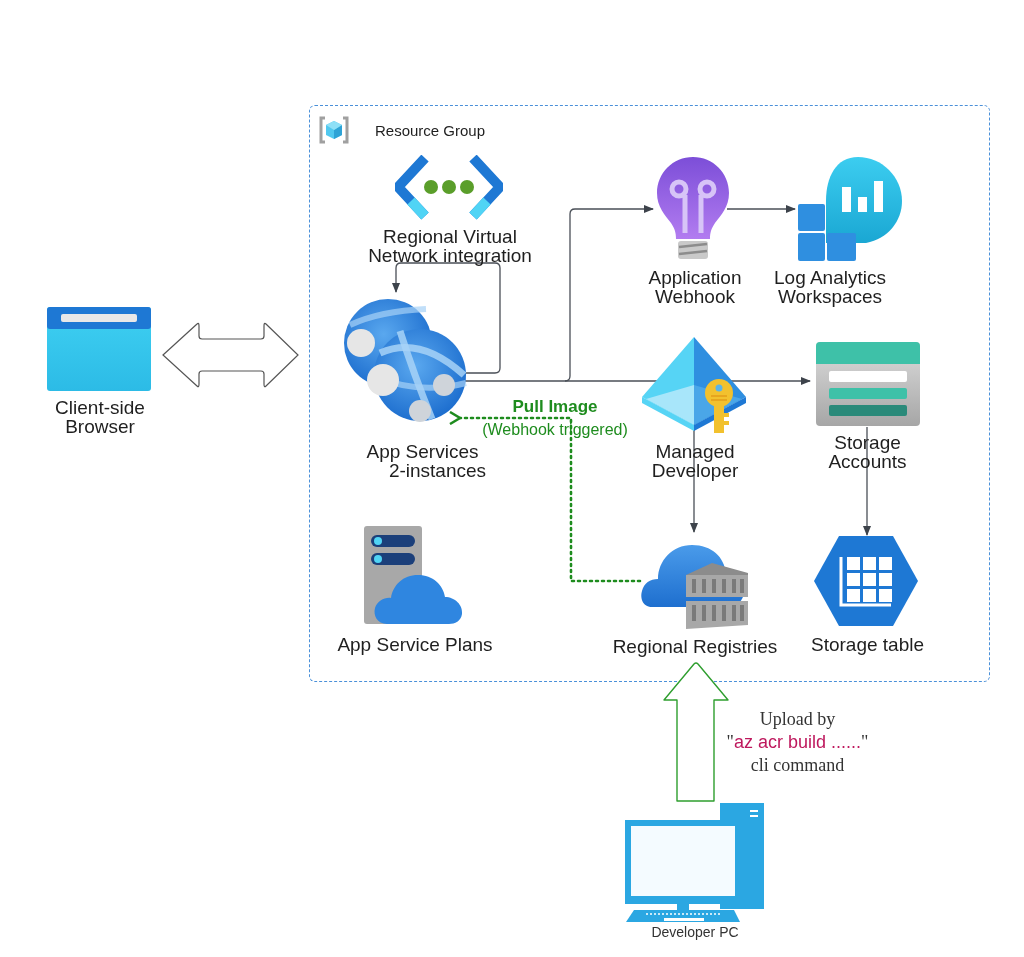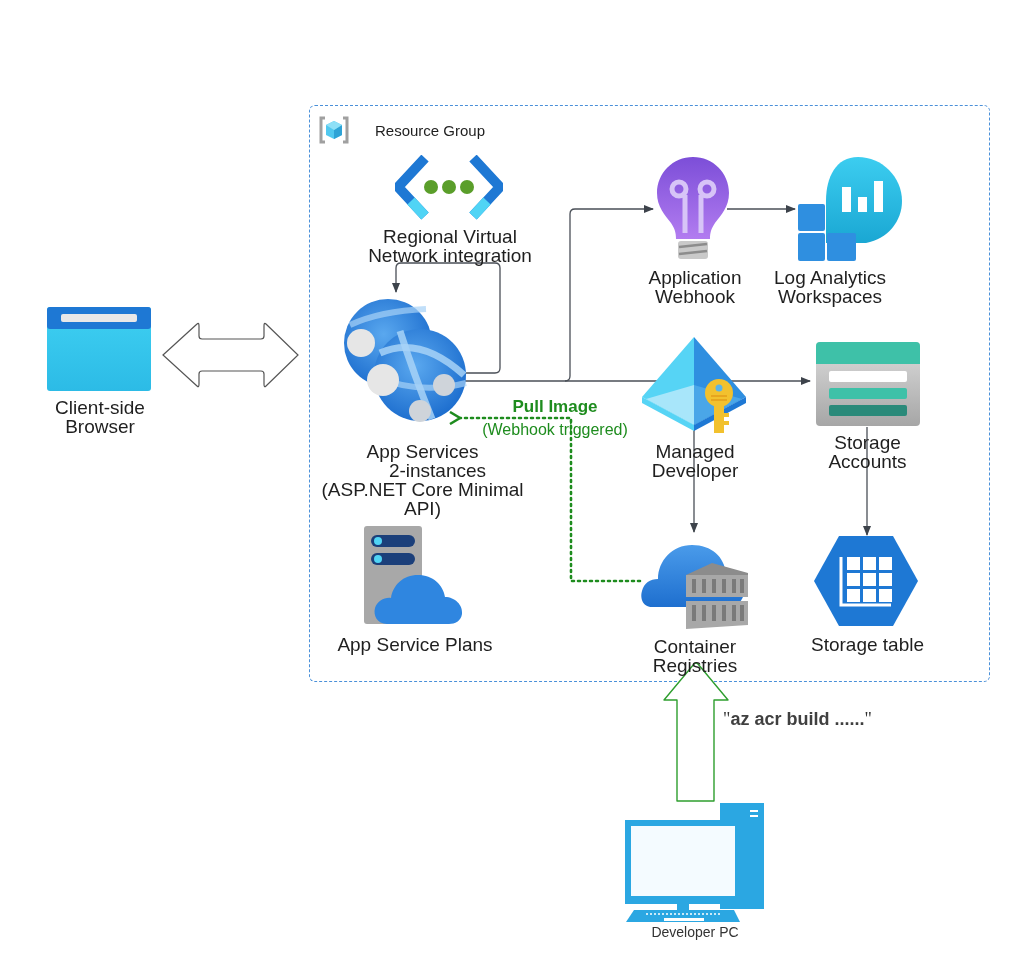--- a/index.html
+++ b/index.html
@@ -81,21 +81,20 @@
   <path d="M36,82 Q80,100 126,88" fill="none" stroke="#a7d2f7" stroke-width="6" opacity="0.7"></path>
   <path d="M10,30 Q40,16 86,14" fill="none" stroke="#a7d2f7" stroke-width="6" opacity="0.7"></path>
   <circle cx="21" cy="48" r="14" fill="#e6e6e6"></circle>
   <circle cx="43" cy="85" r="16" fill="#e6e6e6"></circle>
   <circle cx="104" cy="90" r="11" fill="#cfd4da"></circle>
   <circle cx="80" cy="116" r="11" fill="#cfd4da"></circle>
 </svg>
 <div class="lbl" style="left:310px; top:442px; width:225px;">
   <div>App Services</div>
   <div style="padding-left:30px;text-align:center;">2-instances</div>
-  <div>(ASP.NET Core Minimal API)</div>
 </div>
 
 <div class="lbl" style="left:490px; top:397px; width:130px; font-weight:bold; font-size:17px; color:#1e8c1e;">Pull Image</div>
 <div class="lbl" style="left:470px; top:420px; width:170px; font-size:16px; color:#1e8c1e;">(Webhook triggered)</div>
 
 <svg class="abs" style="left:655px; top:155px;" width="76" height="110" viewBox="0 0 76 110">
   <defs>
     <linearGradient id="gp" x1="0" y1="0" x2="0" y2="1">
       <stop offset="0" stop-color="#7c4ed8"></stop>
         <stop offset="1" stop-color="#b27cf0"></stop>
@@ -194,21 +193,21 @@
       <rect x="92" y="46" width="4" height="14"></rect>
       <rect x="100" y="46" width="4" height="14"></rect>
     <rect x="52" y="72" width="4" height="16"></rect>
       <rect x="62" y="72" width="4" height="16"></rect>
       <rect x="72" y="72" width="4" height="16"></rect>
       <rect x="82" y="72" width="4" height="16"></rect>
       <rect x="92" y="72" width="4" height="16"></rect>
       <rect x="100" y="72" width="4" height="16"></rect>
   </g>
 </svg>
-<div class="lbl" style="left:610px; top:637px; width:170px;">Container Registries</div>
+<div class="lbl" style="left:610px; top:637px; width:170px;">Regional Registries</div>
 
 <svg class="abs" style="left:813px; top:535px;" width="106" height="92" viewBox="0 0 106 92">
   <polygon points="26,1 80,1 105,46 80,91 26,91 1,46" fill="#1e78d4"></polygon>
   <path d="M28,22 V70 H78" fill="none" stroke="#ffffff" stroke-width="3"></path>
   <g fill="#ffffff">
     <rect x="34" y="22" width="13" height="13"></rect>
       <rect x="50" y="22" width="13" height="13"></rect>
       <rect x="66" y="22" width="13" height="13"></rect>
     <rect x="34" y="38" width="13" height="13"></rect>
       <rect x="50" y="38" width="13" height="13"></rect>
@@ -230,23 +229,25 @@
   <rect x="1" y="1" width="104" height="84" rx="3" fill="url(#gbr)"></rect>
   <rect x="1" y="1" width="104" height="22" rx="3" fill="#1e78d4"></rect>
   <rect x="15" y="8" width="76" height="8" rx="2" fill="#e8e8e8"></rect>
 </svg>
 <div class="lbl" style="left:40px; top:398px; width:120px;">
   <div>Client-side</div>
   <div>Browser</div>
 </div>
 
 <div class="lbl serif" style="left:705px; top:708px; width:185px; font-size:18px; line-height:23px; color:#333;">
+  <div>Upload by</div>
   <div>
-    <span>"</span><span style="font-family:'Liberation Sans', sans-serif; font-weight:bold; color:#404040;">az acr build ......</span><span>"</span>
+    <span>"</span><span style="font-family:'Liberation Sans', sans-serif; font-weight:normal; color:#be185d;">az acr build ......</span><span>"</span>
   </div>
+  <div>cli command</div>
 </div>
 
 <svg class="abs" style="left:624px; top:802px;" width="142" height="120" viewBox="0 0 142 120">
   <rect x="96" y="1" width="44" height="106" fill="#2ba7e2"></rect>
   <rect x="126" y="8" width="8" height="2" fill="#fff"></rect>
     <rect x="126" y="13" width="8" height="2" fill="#fff"></rect>
   <rect x="1" y="18" width="116" height="84" fill="#2ba7e2"></rect>
   <rect x="7" y="24" width="104" height="70" fill="#f4fbff"></rect>
   <rect x="53" y="102" width="12" height="6" fill="#2ba7e2"></rect>
   <polygon points="10,108 110,108 116,120 2,120" fill="#2ba7e2"></polygon>

